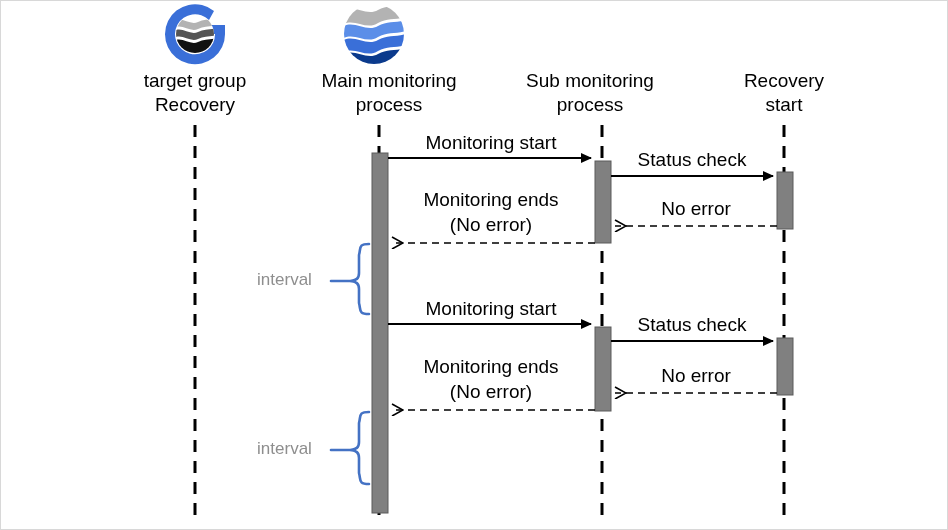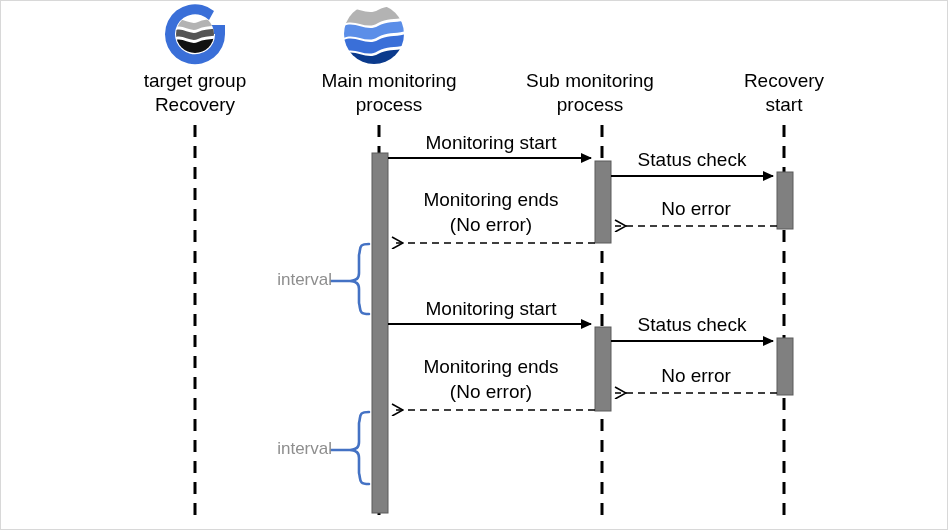--- a/index.html
+++ b/index.html
@@ -37,21 +37,21 @@
   .msg {
     position: absolute;
     text-align: center;
     font-size: 19px;
     color: #000000;
     line-height: 25px;
     white-space: nowrap;
   }
   .interval-lbl {
     position: absolute;
-    text-align: right;
+    text-align: center;
     font-size: 17px;
     color: #8e8e8e;
     white-space: nowrap;
   }
 </style>
 </head>
 <body>
 
 <div id="canvas">
 

